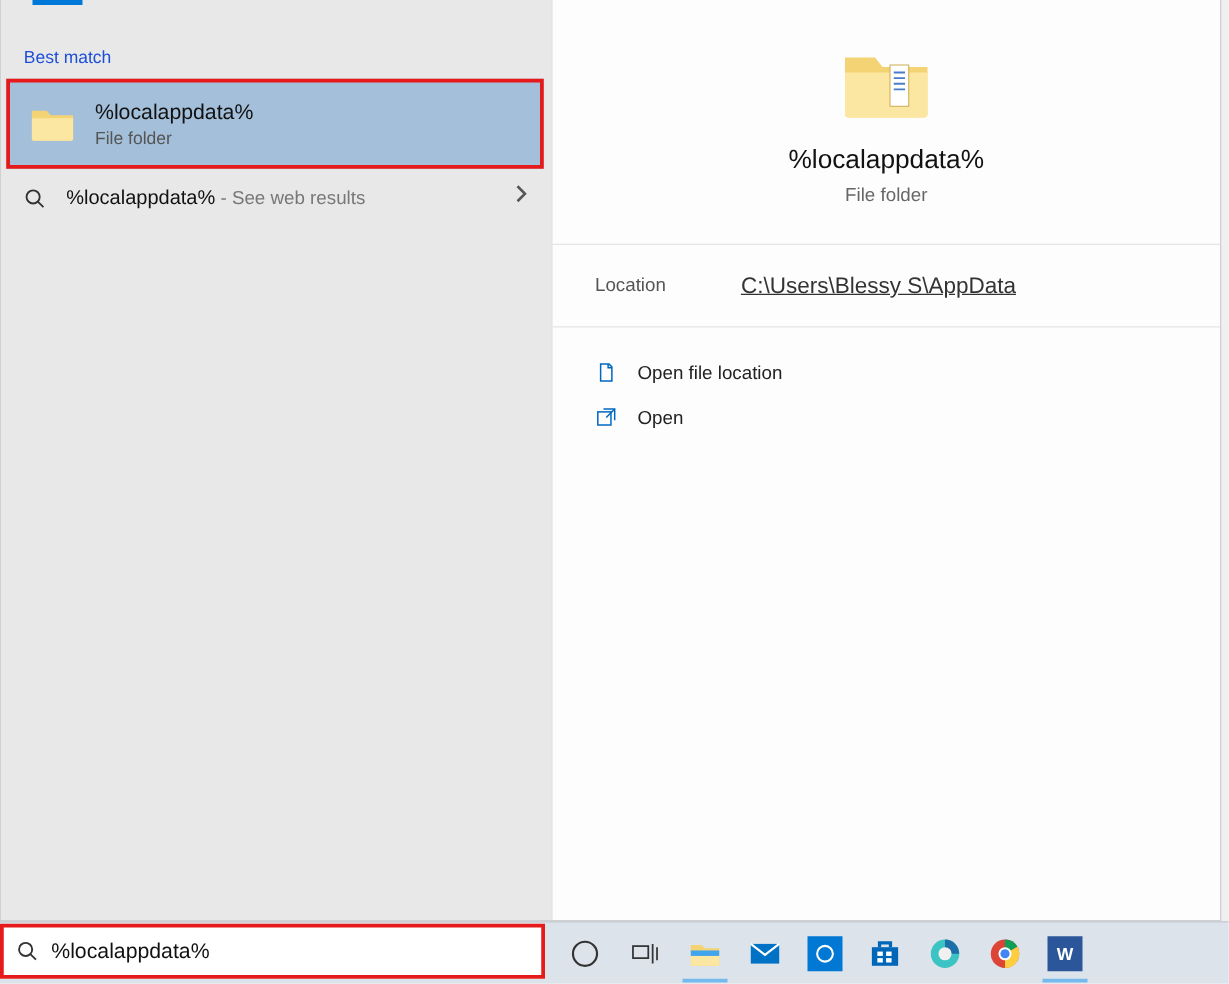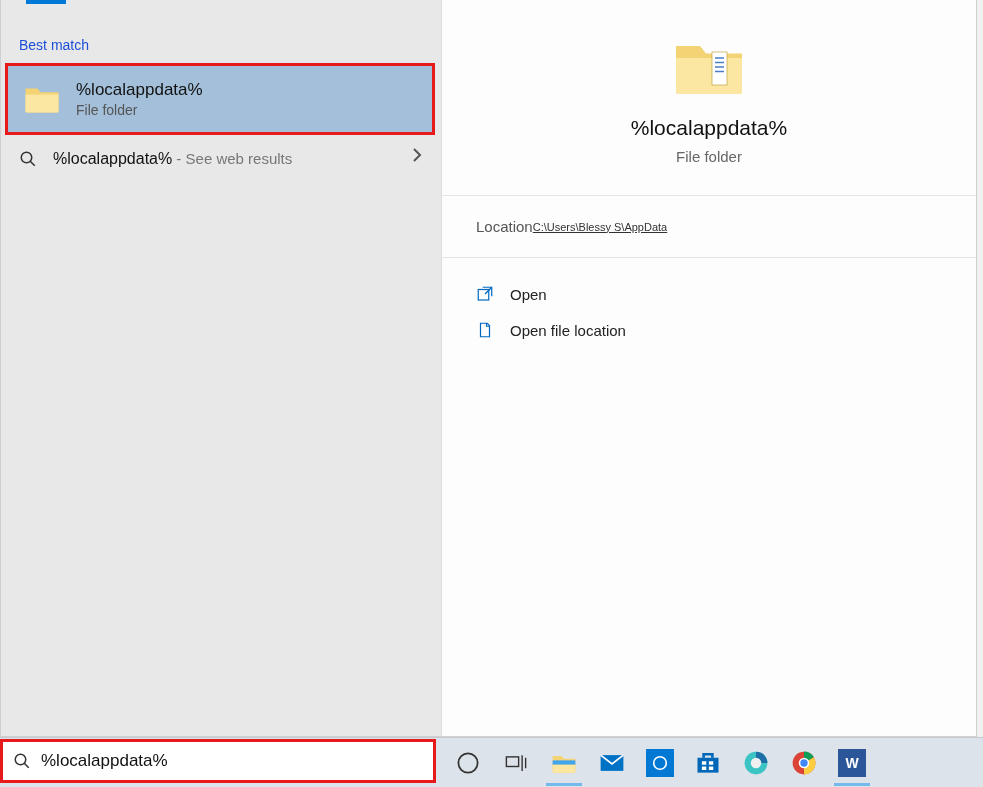--- a/index.html
+++ b/index.html
@@ -82,23 +82,24 @@
     border-bottom: 1px solid #e5e5e5;
   }
   .folder-icon-large { width: 72px; height: 62px; }
   .preview-header .title { font-size: 21px; color: #111; margin-top: 18px; }
   .preview-header .sub { font-size: 15px; color: #666; margin-top: 8px; }
   .location-row {
     display: flex;
     align-items: center;
     padding: 22px 34px;
     border-bottom: 1px solid #e5e5e5;
+    gap: 60px;
   }
   .location-row .lbl { color: #555; font-size: 15px; }
-  .location-row .path { color: #333; font-size: 11px; text-decoration: underline; cursor: pointer; }
+  .location-row .path { color: #333; font-size: 18px; text-decoration: underline; cursor: pointer; }
   .actions { padding: 18px 24px; }
   .action-item {
     display: flex;
     align-items: center;
     gap: 16px;
     padding: 9px 10px;
     cursor: pointer;
     font-size: 15px;
     color: #222;
   }
@@ -200,32 +201,32 @@
     </div>
 
     <div class="location-row">
       <span class="lbl">Location</span>
       <span class="path">C:\Users\Blessy S\AppData</span>
     </div>
 
     <div class="actions">
       <div class="action-item">
         <svg class="action-icon" viewBox="0 0 24 24" fill="none" stroke="#0067c0" stroke-width="1.6">
+          <path d="M6 3h9l3 3v15H6z"></path>
+            <path d="M14 3v4h4"></path>
+        </svg>
+        <span>Open file location</span>
+      </div>
+      <div class="action-item">
+        <svg class="action-icon" viewBox="0 0 24 24" fill="none" stroke="#0067c0" stroke-width="1.6">
           <rect x="3" y="6" width="14" height="14"></rect>
             <path d="M9 3h12v12"></path>
             <path d="M21 3l-9 9"></path>
         </svg>
         <span>Open</span>
-      </div>
-      <div class="action-item">
-        <svg class="action-icon" viewBox="0 0 24 24" fill="none" stroke="#0067c0" stroke-width="1.6">
-          <path d="M6 3h9l3 3v15H6z"></path>
-            <path d="M14 3v4h4"></path>
-        </svg>
-        <span>Open file location</span>
       </div>
     </div>
   </div>
 </div>
 
 <div class="taskbar">
   <div class="search-box">
     <svg class="mag-icon" viewBox="0 0 24 24" fill="none" stroke="#333" stroke-width="2">
       <circle cx="10" cy="10" r="7"></circle>
         <line x1="21" y1="21" x2="15" y2="15"></line>

